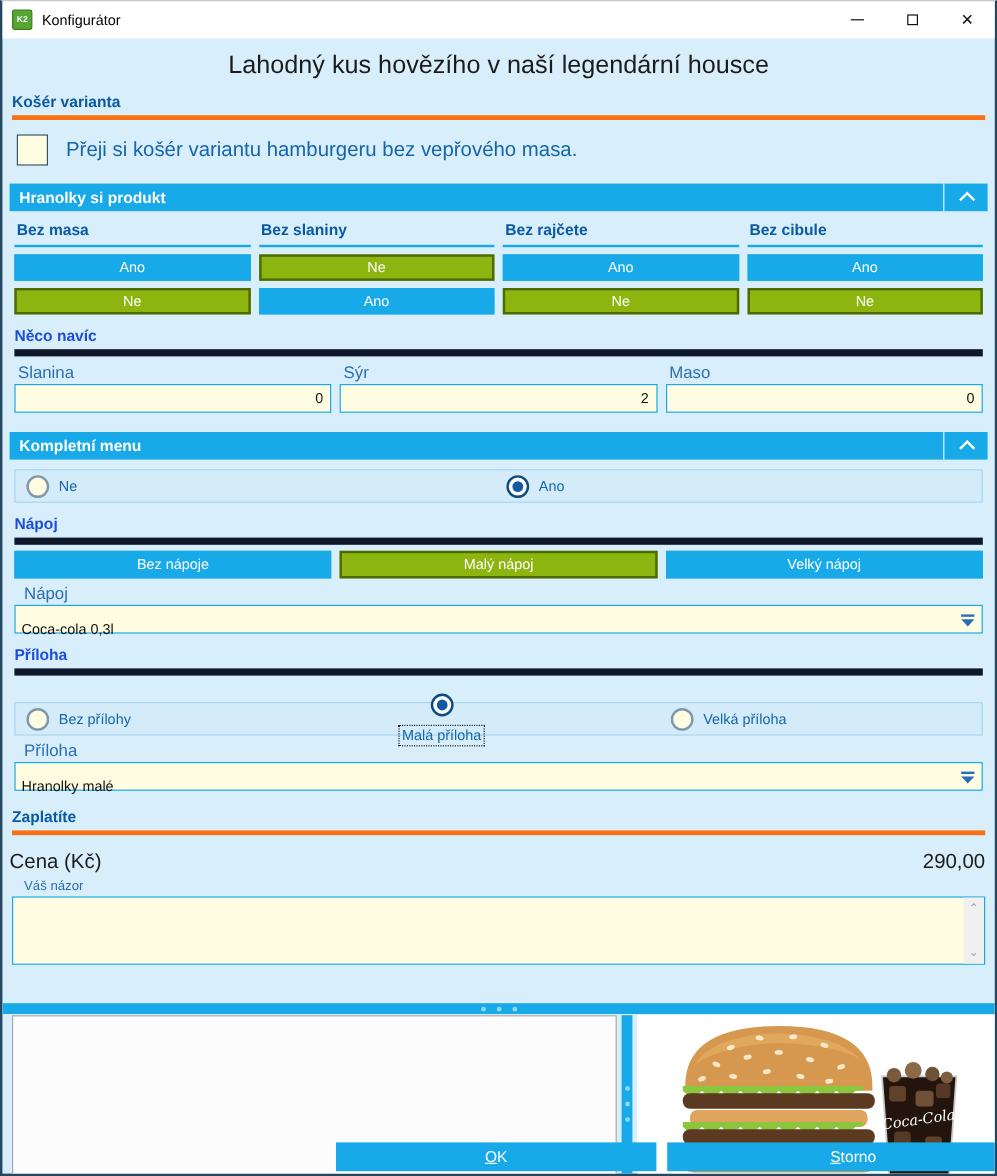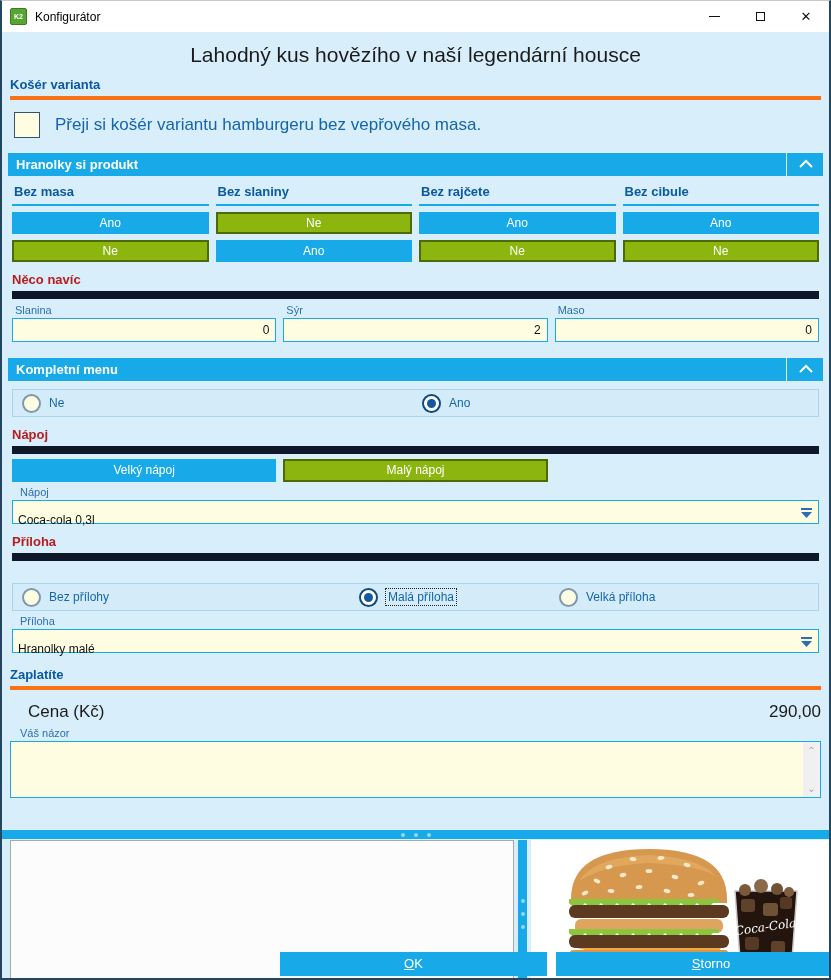--- a/index.html
+++ b/index.html
@@ -61,25 +61,25 @@
     padding:2px 0 5px 2px; border-bottom:2px solid #17a9e8;
   }
   .choice-btn{
     margin-top:6px; height:22px; line-height:20px; text-align:center;
     color:#fff; font-size:12px; cursor:default;
   }
   .choice-btn.blue{ background:#17a9e8; border:1px solid #17a9e8; line-height:20px; }
   .choice-btn.green{ background:#8cb50f; border:2px solid #4e6a05; line-height:18px; }
 
   .subhead{
-    margin:10px 10px 0 10px; font-size:13px; font-weight:bold; color:#b91c1c;
-    padding-bottom:4px; border-bottom:8px solid #0f172a;
+    margin:10px 10px 0 10px; font-size:13px; font-weight:bold; color:#1d4ed8;
+    padding-bottom:4px; border-bottom:6px solid #0f172a;
   }
   .grid3{ margin:5px 10px 0 10px; display:grid; grid-template-columns:repeat(3,1fr); column-gap:7px; }
-  .field-label{ font-size:11px; color:#2b6fb2; padding-left:3px; margin-bottom:2px; display:block; }
+  .field-label{ font-size:14px; color:#2b6fb2; padding-left:3px; margin-bottom:2px; display:block; }
   .num-input{
     width:100%; height:24px; background:#fffde1; border:1px solid #17a9e8;
     text-align:right; padding:0 6px; font-size:12px; color:#111;
     font-family:"Liberation Sans", sans-serif;
   }
 
   .radio-panel{
     margin:8px 10px 0 10px; height:28px; background:#d4ecfa; border:1px solid #a9d6ef;
     display:flex; align-items:center; position:relative;
   }
@@ -101,21 +101,21 @@
   .combo{
     position:relative; height:24px; background:#fffde1; border:1px solid #17a9e8;
   }
   .combo input{
     width:calc(100% - 22px); height:38px; border:none; background:transparent;
     padding:0 5px; font-size:12px; color:#111; font-family:"Liberation Sans", sans-serif;
   }
   .combo .dd{ position:absolute; right:4px; top:5px; }
 
   .price-row{
-    margin:9px 8px 0 26px; display:flex; justify-content:space-between;
+    margin:9px 8px 0 6px; display:flex; justify-content:space-between;
     font-size:17px; color:#1b1b1b; height:26px; align-items:center;
   }
   .opinion-label{ margin:2px 0 2px 18px; font-size:11px; color:#2b6fb2; }
   .textarea-wrap{
     margin:0 8px; height:57px; background:#fffde1; border:1px solid #17a9e8; position:relative;
   }
   .textarea-wrap textarea{
     width:calc(100% - 18px); height:100%; border:none; background:transparent; resize:none;
     font-family:"Liberation Sans", sans-serif; font-size:12px; padding:4px;
   }
@@ -245,41 +245,42 @@
         <span class="radio-label">Ne</span>
       </span>
       <span class="radio-item" style="left:409px;">
         <span class="radio checked"></span>
         <span class="radio-label">Ano</span>
       </span>
     </div>
 
     <div class="subhead">Nápoj</div>
     <div class="grid3">
+      <div class="choice-btn blue" style="margin-top:0;height:23px;line-height:21px;">Bez nápoje</div>
+      <div class="choice-btn green" style="margin-top:0;height:23px;line-height:19px;">Malý nápoj</div>
       <div class="choice-btn blue" style="margin-top:0;height:23px;line-height:21px;">Velký nápoj</div>
-      <div class="choice-btn green" style="margin-top:0;height:23px;line-height:19px;">Malý nápoj</div>
     </div>
     <div class="combo-wrap">
       <span class="field-label" style="padding-left:8px;">Nápoj</span>
       <div class="combo">
         <input type="text" value="Coca-cola 0,3l" style="">
         <svg class="dd" width="15" height="14">
           <rect x="2" y="2" width="11" height="2" fill="#2a6ebb"></rect>
           <polygon points="2,6 13,6 7.5,12" fill="#2a6ebb"></polygon>
         </svg>
       </div>
     </div>
 
     <div class="subhead">Příloha</div>
     <div class="radio-panel" style="margin-top:22px;">
       <span class="radio-item" style="left:9px;">
         <span class="radio"></span>
         <span class="radio-label">Bez přílohy</span>
       </span>
-      <span class="radio-item" style="left:346px;">
+      <span class="radio-item" style="left:320px;flex-direction:column;">
         <span class="radio checked"></span>
         <span class="radio-label focused">Malá příloha</span>
       </span>
       <span class="radio-item" style="left:546px;">
         <span class="radio"></span>
         <span class="radio-label">Velká příloha</span>
       </span>
     </div>
     <div class="combo-wrap">
       <span class="field-label" style="padding-left:8px;">Příloha</span>

